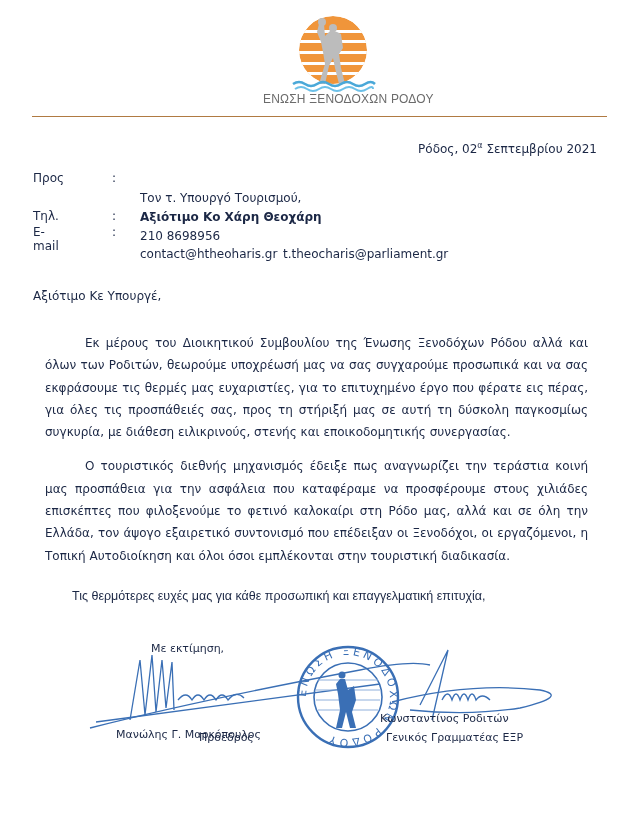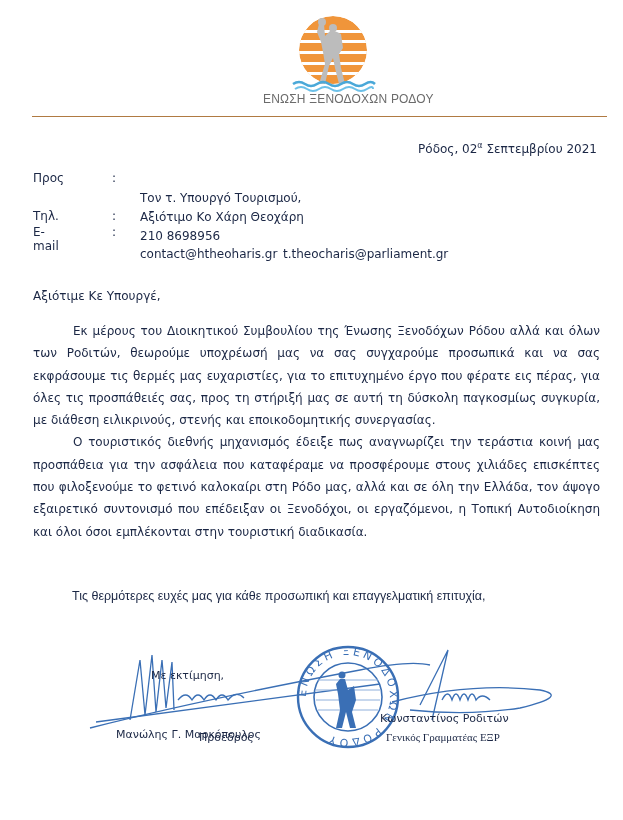--- a/index.html
+++ b/index.html
@@ -75,54 +75,54 @@
       left: 79px;
       top: 0;
     }
     .addr .val {
       position: absolute;
       left: 107px;
       top: 0;
       white-space: nowrap;
       margin-top: 20px;
     }
-    .addr .bold { font-weight: normal; }
+    .addr .bold { font-weight: bold; }
     .addr .row.tight { height: 16px; }
     .addr .small { font-size: 12px; top: 2px; }
     .addr .email2 { left: 250px; text-align: right; }
     .salutation {
       position: absolute;
       left: 33px;
       top: 289px;
       font-size: 12px;
     }
     .body-text {
       position: absolute;
       left: 33px;
       top: 320px;
       width: 567px;
       font-size: 12px;
       line-height: 22.3px;
       text-align: justify;
     }
     .body-text p {
-      margin: 0;
+      margin: 12px;
       text-indent: 40px;
     }
     .closing {
       position: absolute;
       left: 72px;
       top: 589px;
       font-family: "Liberation Sans", sans-serif;
       font-size: 12.5px;
     }
     .regards {
       position: absolute;
       left: 151px;
-      top: 669px;
+      top: 642px;
       font-size: 11px;
     }
     .sig1-name {
       position: absolute;
       left: 116px;
       top: 728px;
       font-size: 11px;
     }
     .sig1-title {
       position: absolute;
@@ -135,21 +135,20 @@
       position: absolute;
       left: 380px;
       top: 712px;
       font-size: 11px;
     }
     .sig2-title {
       position: absolute;
       left: 386px;
       top: 731px;
       font-size: 11px;
-      font-family: Liberation Serif, serif;
     }
     .overlay {
       position: absolute;
       left: 0;
       top: 0;
       pointer-events: none;
     }
   </style>
 </head>
 <body>
@@ -203,21 +202,21 @@
     <span class="val">210 8698956</span>
   </div>
   <div class="row">
     <span class="lab">E-mail</span>
     <span class="colon">:</span>
     <span class="val small">contact@htheoharis.gr</span>
     <span class="val small email2">t.theocharis@parliament.gr</span>
   </div>
 </div>
 
-<div class="salutation">Αξιότιμε Κε Υπουργέ,</div>
+<div class="salutation">Αξιότιμο Κε Υπουργέ,</div>
 
 <div class="body-text">
   <p>Εκ μέρους του Διοικητικού Συμβουλίου της Ένωσης Ξενοδόχων Ρόδου αλλά και όλων των Ροδιτών, θεωρούμε υποχρέωσή μας να σας συγχαρούμε προσωπικά και να σας εκφράσουμε τις θερμές μας ευχαριστίες, για το επιτυχημένο έργο που φέρατε εις πέρας, για όλες τις προσπάθειές σας, προς τη στήριξή μας σε αυτή τη δύσκολη παγκοσμίως συγκυρία, με διάθεση ειλικρινούς, στενής και εποικοδομητικής συνεργασίας.</p>
   <p>Ο τουριστικός διεθνής μηχανισμός έδειξε πως αναγνωρίζει την τεράστια κοινή μας προσπάθεια για την ασφάλεια που καταφέραμε να προσφέρουμε στους χιλιάδες επισκέπτες που φιλοξενούμε το φετινό καλοκαίρι στη Ρόδο μας, αλλά και σε όλη την Ελλάδα, τον άψογο εξαιρετικό συντονισμό που επέδειξαν οι Ξενοδόχοι, οι εργαζόμενοι, η Τοπική Αυτοδιοίκηση και όλοι όσοι εμπλέκονται στην τουριστική διαδικασία.</p>
 </div>
 
 <div class="closing">Τις θερμότερες ευχές μας για κάθε προσωπική και επαγγελματική επιτυχία,</div>
 
 <svg class="overlay" width="623" height="820">
 

